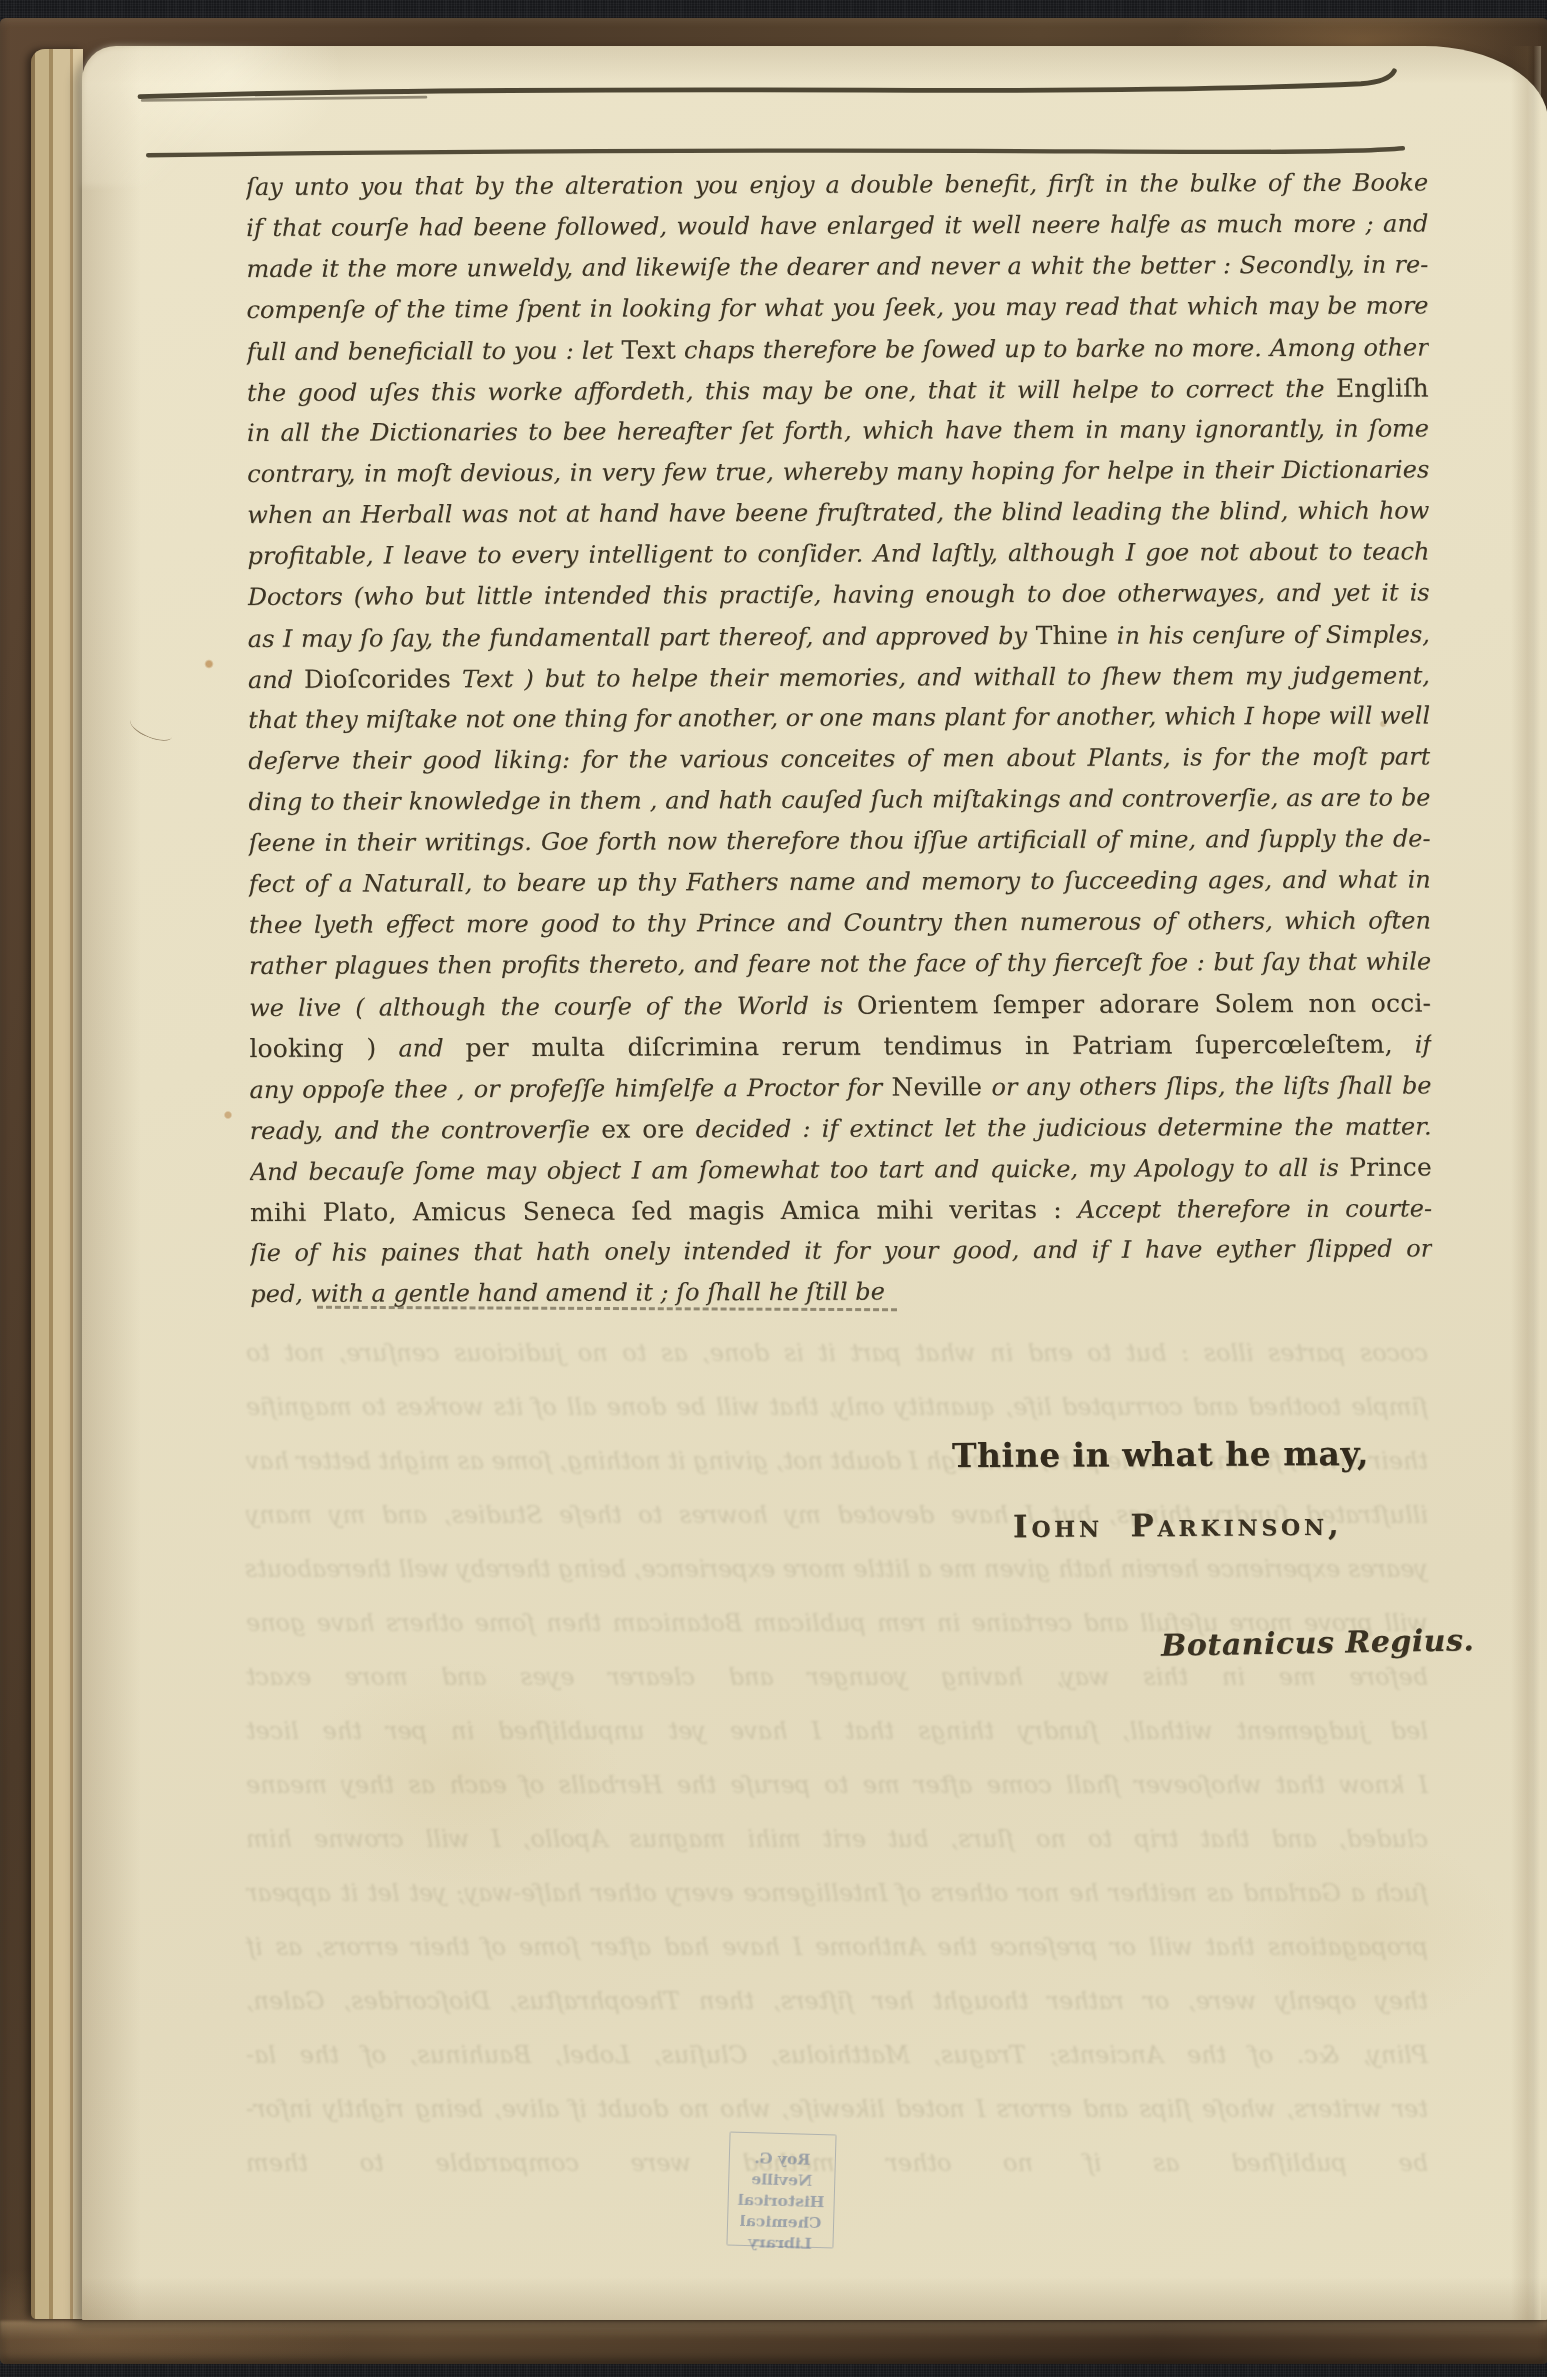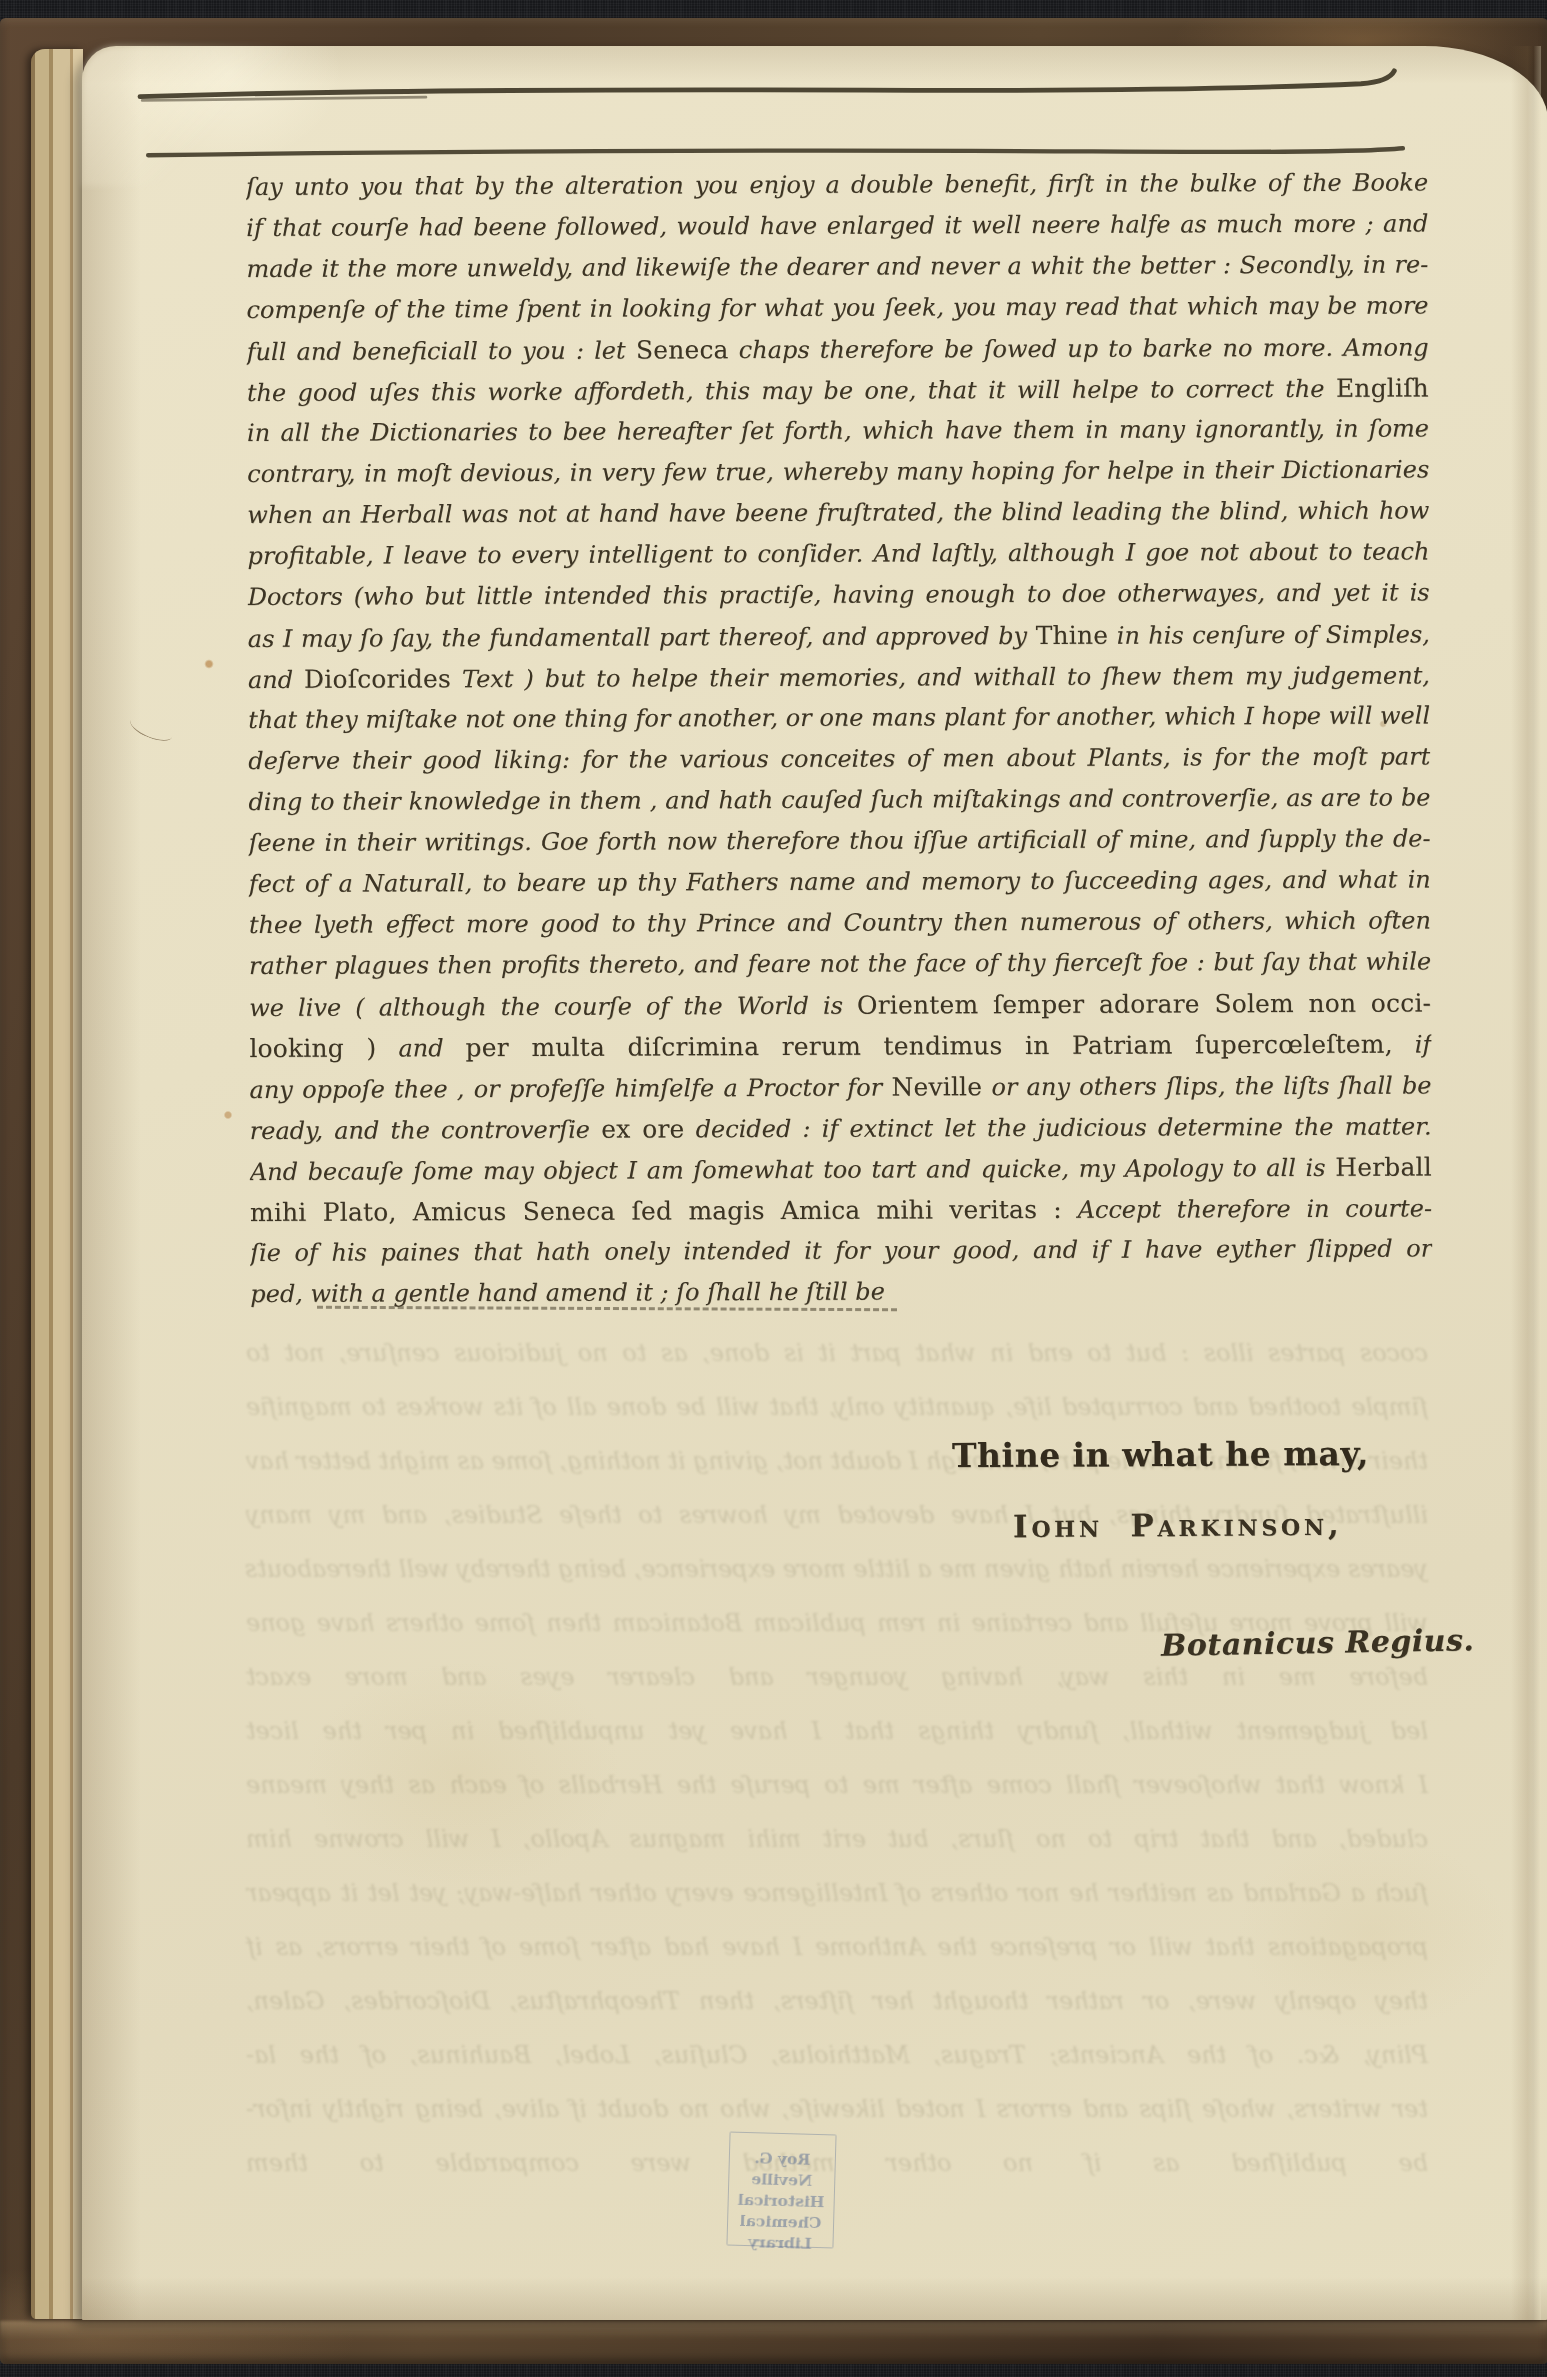--- a/index.html
+++ b/index.html
@@ -147,41 +147,41 @@
       <div class="gline">ter writers, whoſe ſlips and errors I noted likewiſe, who no doubt if alive, being rightly infor-</div>
       <div class="gline">be publiſhed as if no other method were comparable to them</div>
     </div>
 
   <div class="textblock">
     <div>
         <div class="tline"><span class="it">ſay unto you that by the alteration you enjoy a double benefit, firſt in the bulke of the Booke which</span></div>
         <div class="tline"><span class="it">if that courſe had beene followed, would have enlarged it well neere halfe as much more ; and</span></div>
         <div class="tline"><span class="it">made it the more unweldy, and likewiſe the dearer and never a whit the better :  Secondly, in re-</span></div>
         <div class="tline"><span class="it">compenſe of the time ſpent in looking for what you ſeek, you may read that which may be more helpe-</span></div>
-        <div class="tline"><span class="it">full and beneficiall to you :  let </span><span class="rom">Seneca</span><span class="it"> chaps therefore be ſowed up to barke no more. Among other</span></div>
+        <div class="tline"><span class="it">full and beneficiall to you :  let </span><span class="rom">Text</span><span class="it"> chaps therefore be ſowed up to barke no more. Among other</span></div>
         <div class="tline"><span class="it">the good uſes this worke affordeth, this may be one, that it will helpe to correct the </span><span class="rom">Engliſh</span></div>
         <div class="tline"><span class="it">in all the Dictionaries to bee hereafter ſet forth, which have them in many ignorantly, in ſome</span></div>
         <div class="tline"><span class="it">contrary, in moſt devious, in very few true, whereby many hoping for helpe in their Dictionaries</span></div>
         <div class="tline"><span class="it">when an Herball was not at hand have beene fruſtrated, the blind leading the blind, which how</span></div>
         <div class="tline"><span class="it">profitable, I leave to every intelligent to conſider.  And laſtly, although I goe not about to teach</span></div>
         <div class="tline"><span class="it">Doctors (who but little intended this practiſe, having enough to doe otherwayes, and yet it is</span></div>
         <div class="tline"><span class="it">as I may ſo ſay, the fundamentall part thereof, and approved by </span><span class="rom">Thine</span><span class="it"> in his cenſure of Simples,</span></div>
         <div class="tline"><span class="it">and </span><span class="rom">Dioſcorides</span><span class="it"> Text ) but to helpe their memories, and withall to ſhew them my judgement,</span></div>
         <div class="tline"><span class="it">that they miſtake not one thing for another, or one mans plant for another, which I hope will well</span></div>
         <div class="tline"><span class="it">deſerve their good liking: for the various conceites of men about Plants, is for the moſt part accor-</span></div>
         <div class="tline"><span class="it">ding to their knowledge in them , and hath cauſed ſuch miſtakings and controverſie, as are to be</span></div>
         <div class="tline"><span class="it">ſeene in their writings.  Goe forth now therefore thou iſſue artificiall of mine, and ſupply the de-</span></div>
         <div class="tline"><span class="it">fect of a Naturall,  to beare up thy Fathers name and memory to ſucceeding ages,  and what in</span></div>
         <div class="tline"><span class="it">thee lyeth effect more good to thy Prince and Country then numerous of others, which often prove</span></div>
         <div class="tline"><span class="it">rather plagues then profits thereto,  and feare not the face of thy fierceſt foe :  but ſay that while</span></div>
         <div class="tline"><span class="it">we live ( although the courſe of the World is </span><span class="rom">Orientem ſemper adorare Solem non occi-</span></div>
         <div class="tline"><span class="rom">looking )</span><span class="it"> and </span><span class="rom">per multa diſcrimina rerum tendimus in Patriam ſupercœleſtem,</span><span class="it"> if</span></div>
         <div class="tline"><span class="it">any oppoſe thee , or profeſſe himſelfe a Proctor for </span><span class="rom">Neville</span><span class="it"> or any others ſlips, the liſts ſhall be</span></div>
         <div class="tline"><span class="it">ready,  and the controverſie </span><span class="rom">ex ore</span><span class="it"> decided :  if extinct let the judicious determine the matter.</span></div>
-        <div class="tline"><span class="it">And becauſe ſome may object I am ſomewhat too tart and quicke,  my Apology to all is </span><span class="rom">Herball</span></div>
+        <div class="tline"><span class="it">And becauſe ſome may object I am ſomewhat too tart and quicke,  my Apology to all is </span><span class="rom">Prince</span></div>
         <div class="tline"><span class="rom">mihi Plato,  Amicus Seneca ſed magis Amica mihi veritas :</span><span class="it">  Accept therefore in courte-</span></div>
         <div class="tline"><span class="it">ſie of his paines that hath onely intended it for your good, and if I have eyther ſlipped or overſlip-</span></div>
         <div class="tline last"><span class="it">ped, with a gentle hand amend it ;  ſo ſhall he ſtill be</span></div>
       </div>
   </div>
 
   <div class="dashes"></div>
 
   <div class="valediction">Thine in what he may,</div>
   <div class="signame">Iohn Parkinson,</div>

